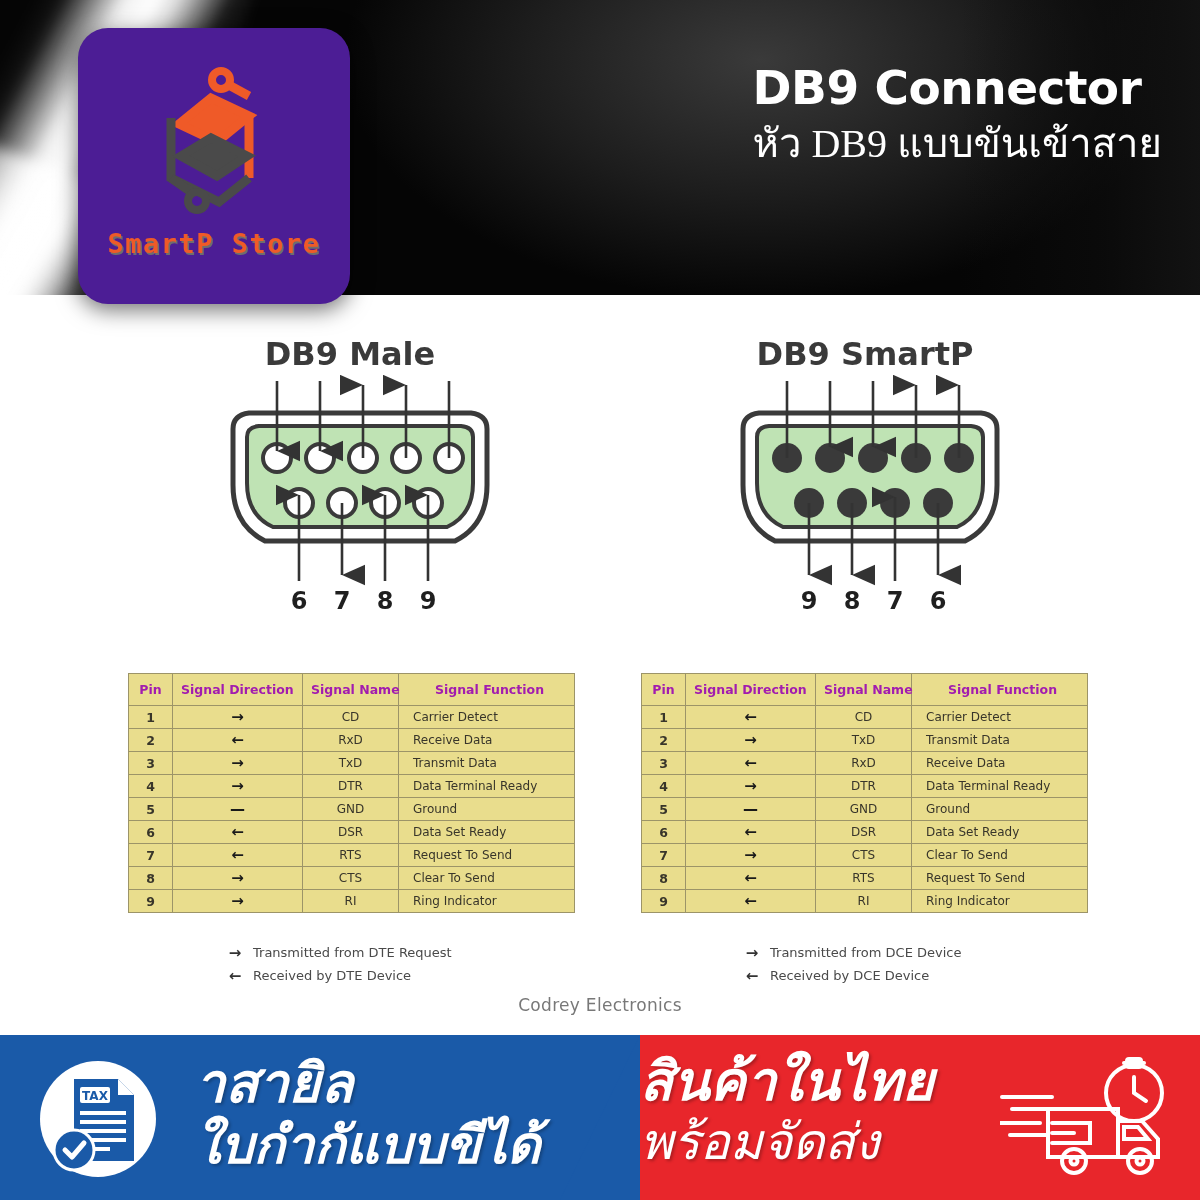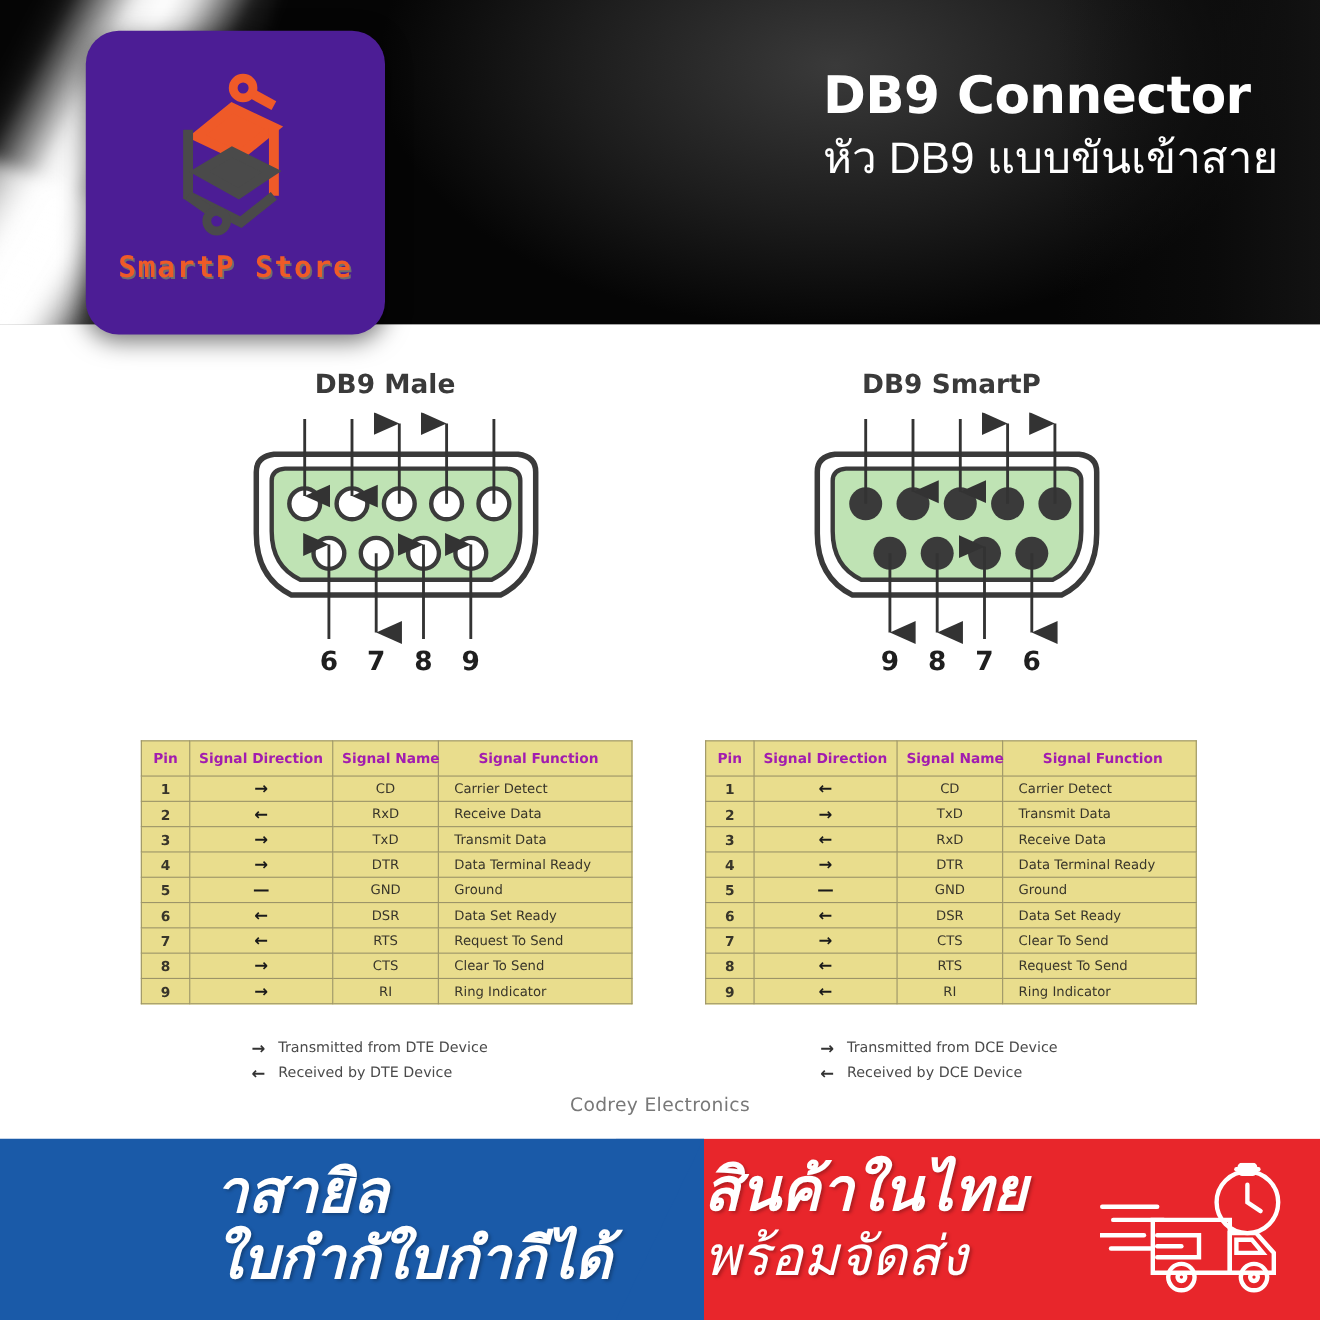--- a/index.html
+++ b/index.html
@@ -96,39 +96,39 @@
   }
   .title-en {
     font-family: "DejaVu Sans", sans-serif;
     font-size: 47px;
     font-weight: bold;
     color: #ffffff;
     letter-spacing: -0.5px;
     line-height: 1.1;
   }
   .title-th {
-    font-family: Liberation Sans, sans-serif;
+    font-family: Liberation Serif, serif;
     font-size: 40px;
     font-weight: 400;
     color: #ffffff;
     margin-top: 6px;
     line-height: 1.2;
   }
 
   
   .diagram-area {
     position: absolute;
     left: 0; top: 295px;
     width: 1200px; height: 740px;
     background: #ffffff;
   }
   .conn-title {
     position: absolute;
     font-family: "DejaVu Sans", sans-serif;
-    font-size: 24px;
+    font-size: 32px;
     font-weight: bold;
     color: #3a3a3a;
     text-align: center;
     width: 320px;
   }
   .conn-title.male { left: 190px; top: 40px; }
   .conn-title.female { left: 705px; top: 40px; }
 
   .conn-svg { position: absolute; }
   .conn-svg.male { left: 215px; top: 80px; }
@@ -555,21 +555,21 @@
           <td class="dir-col"><span class="arrow-glyph">←</span></td>
           <td class="name-col">RI</td>
           <td class="func-col">Ring Indicator</td>
         </tr>
       </tbody>
   </table>
 
   <div class="legend left">
       <div class="legend-row">
         <span class="legend-arrow">→</span>
-        <span>Transmitted from DTE Device</span>
+        <span>Transmitted from DTE Request</span>
       </div>
       <div class="legend-row">
         <span class="legend-arrow">←</span>
         <span>Received by DTE Device</span>
       </div>
     </div>
   <div class="legend right">
       <div class="legend-row">
         <span class="legend-arrow">→</span>
         <span>Transmitted from DCE Device</span>
@@ -581,24 +581,44 @@
     </div>
 
   <div class="credit">Codrey Electronics</div>
 </div>
 
 <div class="banner">
   <div class="banner-red"></div>
   <div class="banner-blue"></div>
   <div class="banner-blue-overlap"></div>
 
+  <div class="tax-icon-wrap">
+    <svg width="140" height="125" viewBox="0 0 140 125">
+      <circle cx="68" cy="62" r="58" fill="#ffffff"></circle>
+      <g>
+        <path d="M44,22 L88,22 L104,38 L104,104 L44,104 Z" fill="#1a5aa8"></path>
+        <path d="M88,22 L104,38 L88,38 Z" fill="#ffffff"></path>
+        <rect x="50" y="30" width="30" height="16" rx="2" fill="#ffffff"></rect>
+        <text x="65" y="43" font-family="DejaVu Sans, sans-serif" font-size="12" font-weight="bold" fill="#1a5aa8" text-anchor="middle">TAX</text>
+        <g fill="#ffffff">
+          <rect x="50" y="54" width="46" height="4"></rect>
+          <rect x="50" y="63" width="46" height="4"></rect>
+          <rect x="50" y="72" width="46" height="4"></rect>
+          <rect x="50" y="81" width="46" height="4"></rect>
+          <rect x="50" y="90" width="30" height="4"></rect>
+        </g>
+      </g>
+      <circle cx="44" cy="93" r="20" fill="#1a5aa8" stroke="#ffffff" stroke-width="3"></circle>
+      <path d="M35,93 L42,100 L54,86" stroke="#ffffff" stroke-width="5" fill="none" stroke-linecap="round" stroke-linejoin="round"></path>
+    </svg>
+  </div>
 
   <div class="bn-left-text">
     <span class="l1">าสายิล</span>
-    <span class="l2">ใบกำกัใบกำกีได้</span>
+    <span class="l2">ใบกำกัแบบขีได้</span>
   </div>
 
   <div class="bn-right-text">
     <span class="l1">สินค้าในไทย</span>
     <span class="l2">พร้อมจัดส่ง</span>
   </div>
 
   <div class="truck-icon-wrap">
     <svg width="180" height="125" viewBox="0 0 180 125">
       <g stroke="#ffffff" stroke-width="4" fill="none" stroke-linecap="round">

